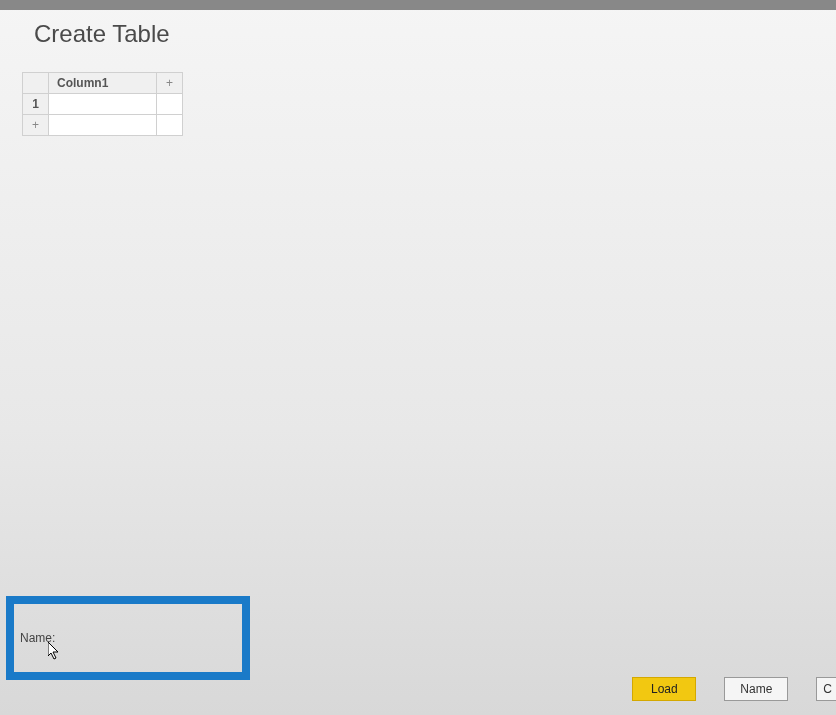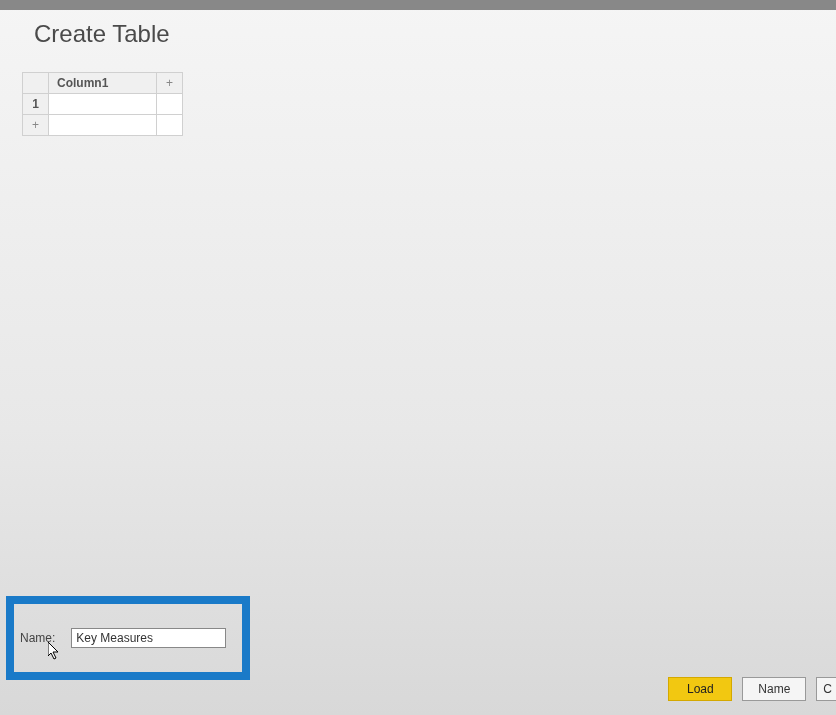--- a/index.html
+++ b/index.html
@@ -105,21 +105,21 @@
       position: absolute;
       left: 48px;
       top: 642px;
       pointer-events: none;
     }
     .footer-buttons {
       position: absolute;
       bottom: 14px;
       right: 0;
       display: flex;
-      gap: 10px;
+      gap: 28px;
       padding-right: 0;
     }
     .btn {
       height: 24px;
       min-width: 64px;
       font-size: 12px;
       border: 1px solid #999;
       background: #f5f5f5;
       color: #333;
       cursor: pointer;
@@ -163,21 +163,20 @@
       <td class="add-row">+</td>
       <td class="data-cell"></td>
       <td class="data-cell"></td>
     </tr>
   </tbody>
     </table>
 </div>
 
 <div class="name-highlight-box">
   <span class="name-label">Name:</span>
-  <input type="text" class="name-input" value="Key Measures" style="">
 </div>
 
 <svg class="cursor-arrow" width="16" height="20">
   <path d="M0,0 L0,14 L3,11 L6,17 L8,16 L5,10 L10,10 Z" fill="#fff" stroke="#000" stroke-width="1"></path>
 </svg>
 
 <div class="footer-buttons">
   <button class="btn btn-primary">Load</button>
   <button class="btn">Name</button>
   <button class="btn btn-partial">C</button>

